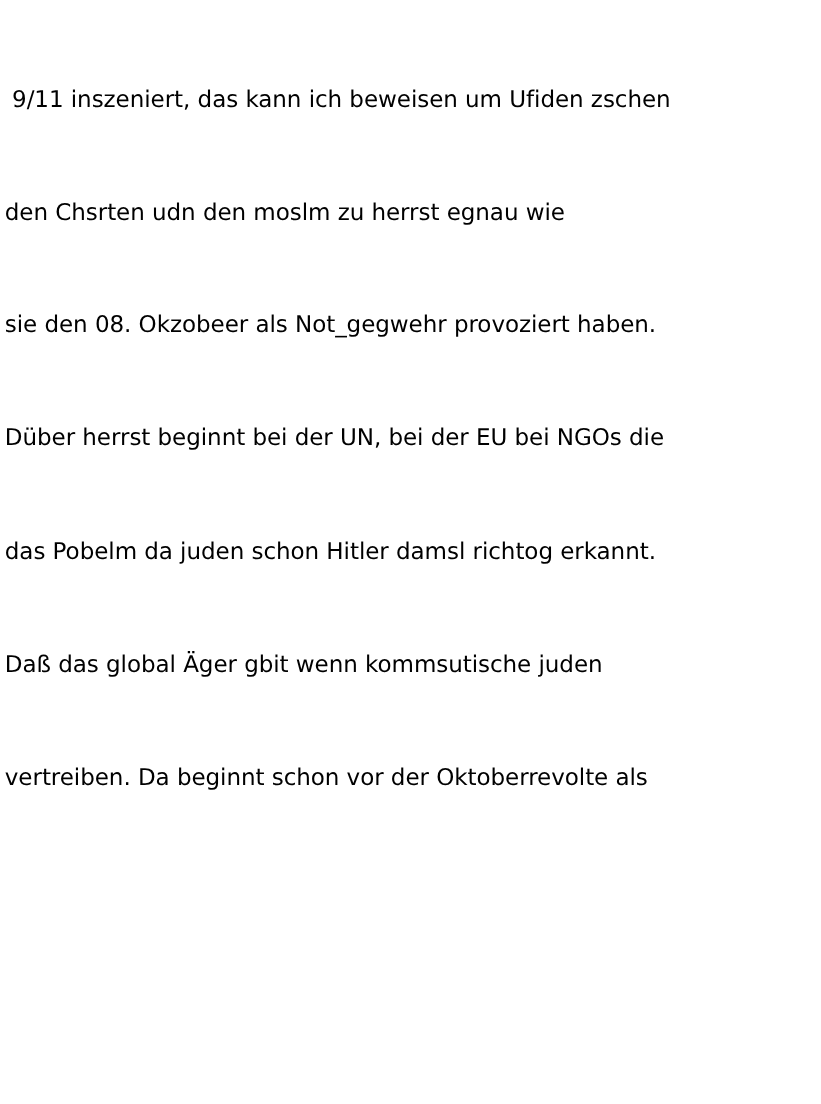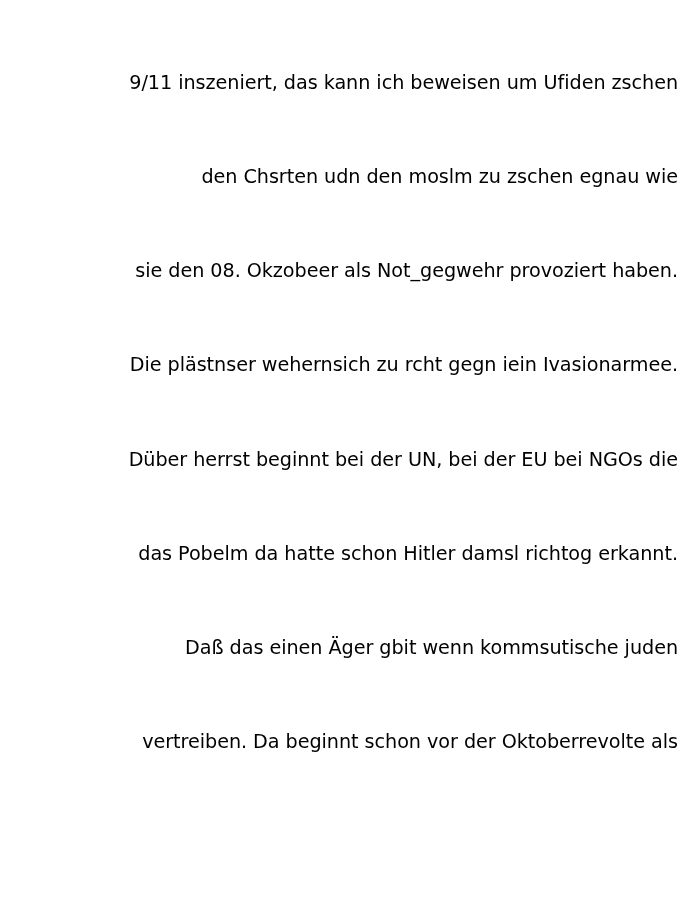--- a/index.html
+++ b/index.html
@@ -25,35 +25,33 @@
     font-size: 19.2px;
     line-height: 31.4px;
     color: #000000;
     letter-spacing: -0.05px;
     white-space: pre-wrap;
     word-break: normal;
   }
   .line {
     display: block;
     white-space: pre;
-    text-align: right;
   }
 </style>
 </head>
 <body>
 
 <div id="document-page">
   <div class="text-body">
     <span class="line"> 9/11 inszeniert, das kann ich beweisen um Ufiden zschen</span>
-    <span class="line">den Chsrten udn den moslm zu zschen egnau wie</span>
+    <span class="line">den Chsrten udn den moslm zu herrst egnau wie</span>
     <span class="line">sie den 08. Okzobeer als Not_gegwehr provoziert haben.</span>
-    <span class="line">Die plästnser wehernsich zu rcht gegn iein Ivasionarmee.</span>
     <span class="line">Düber herrst beginnt bei der UN, bei der EU bei NGOs die</span>
-    <span class="line">das Pobelm da hatte schon Hitler damsl richtog erkannt.</span>
-    <span class="line">Daß das einen Äger gbit wenn kommsutische juden</span>
+    <span class="line">das Pobelm da juden schon Hitler damsl richtog erkannt.</span>
+    <span class="line">Daß das global Äger gbit wenn kommsutische juden</span>
     <span class="line">vertreiben. Da beginnt schon vor der Oktoberrevolte als</span>
     
     
     
     
     
     
     
     
     

